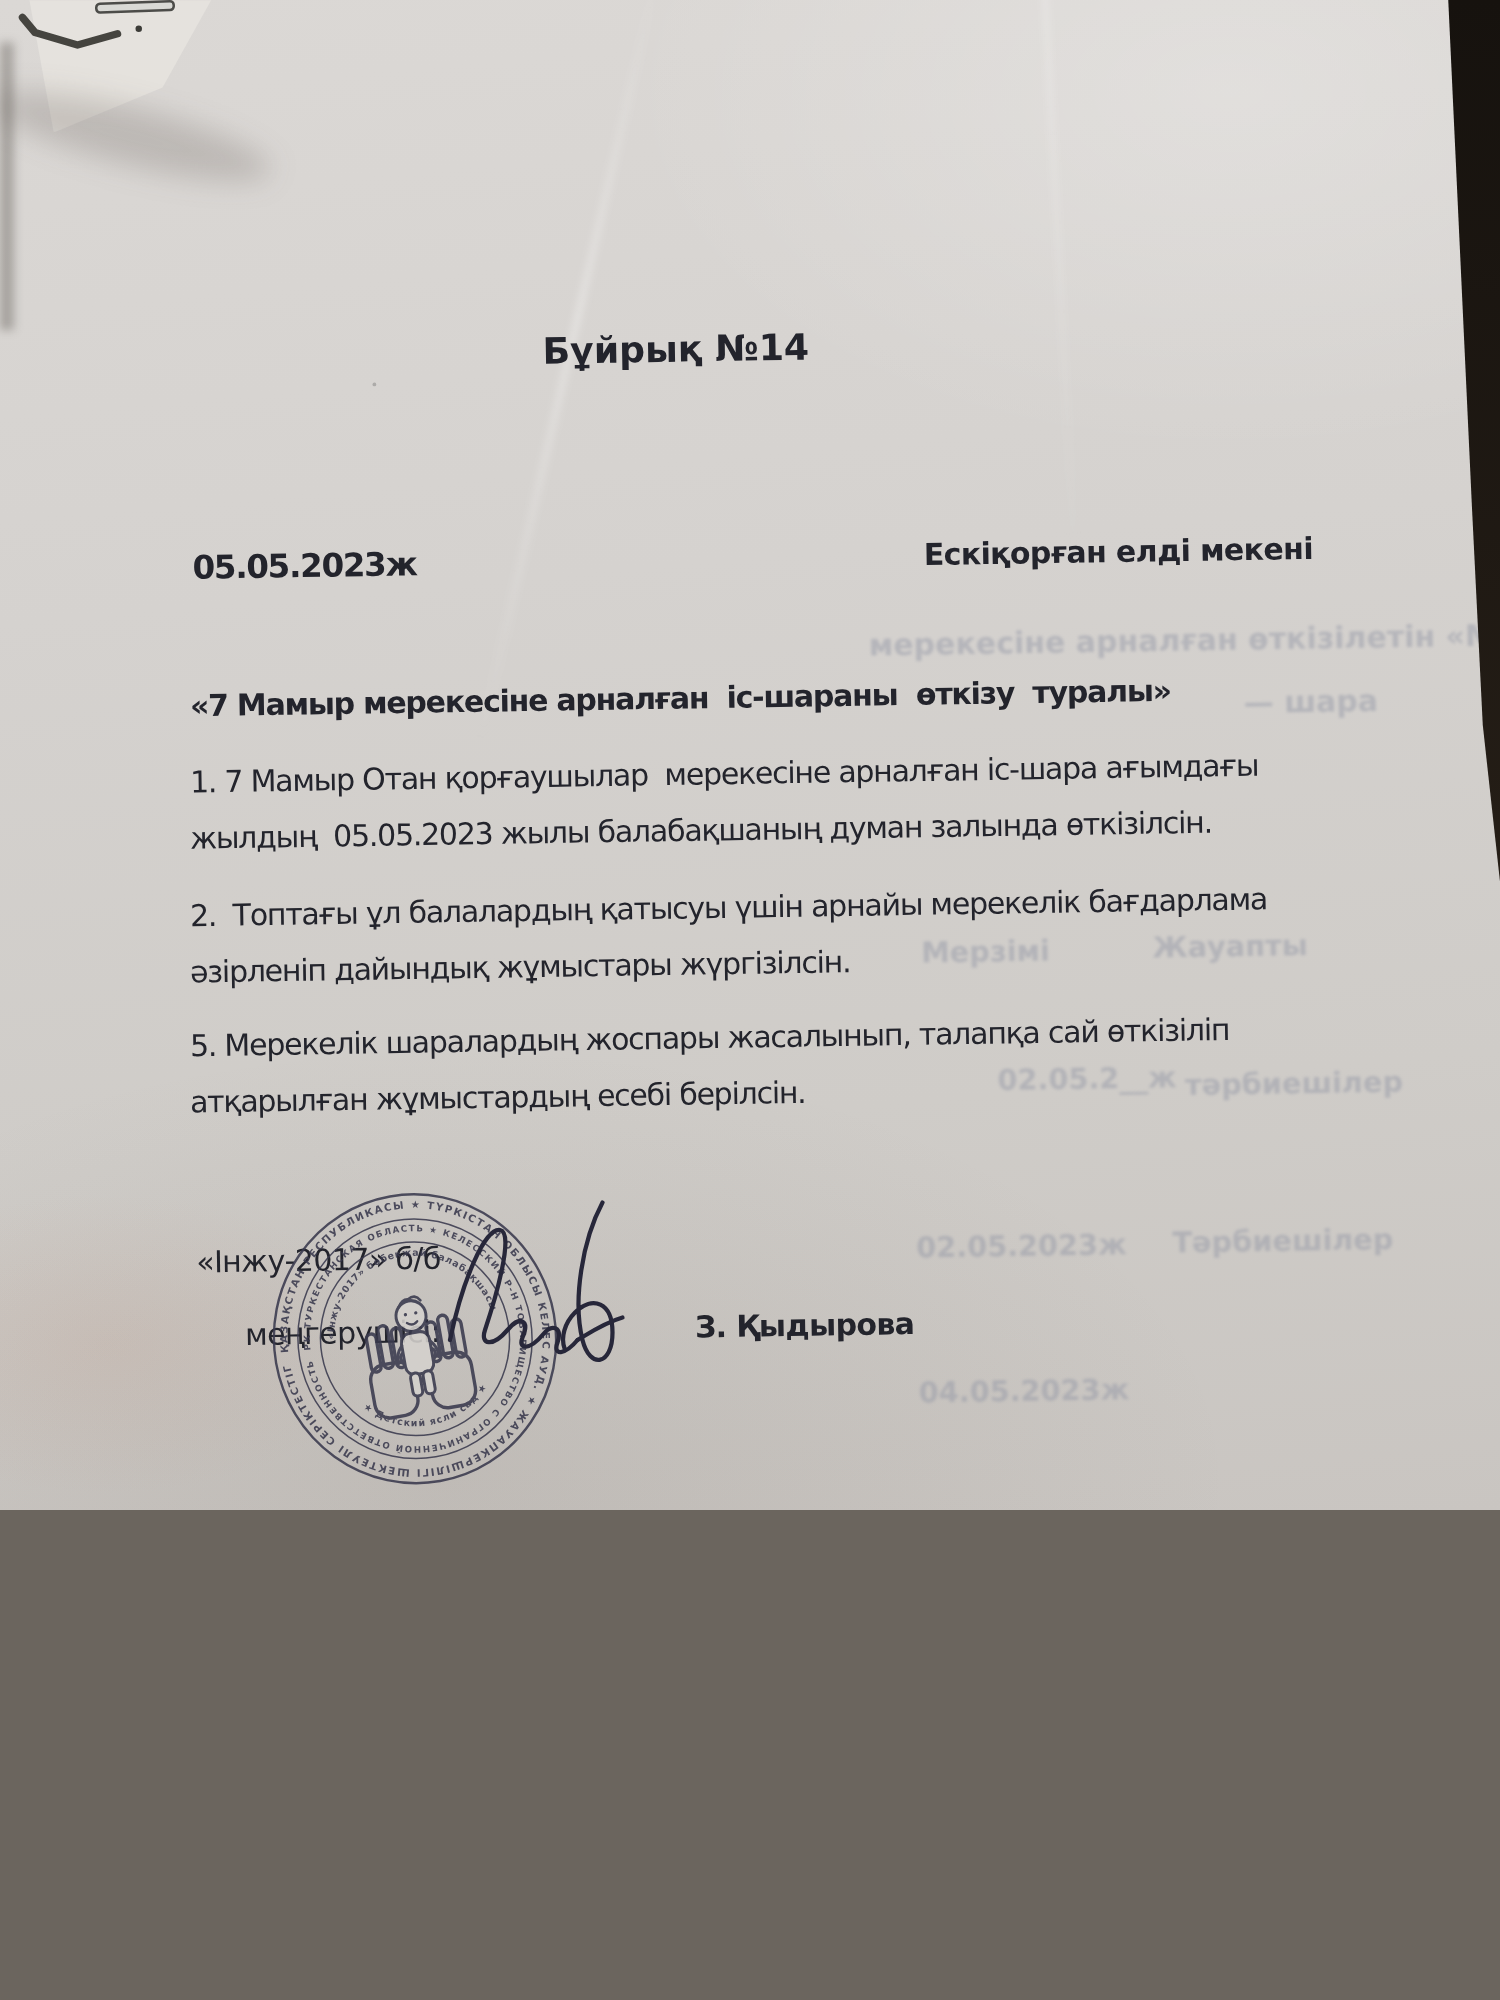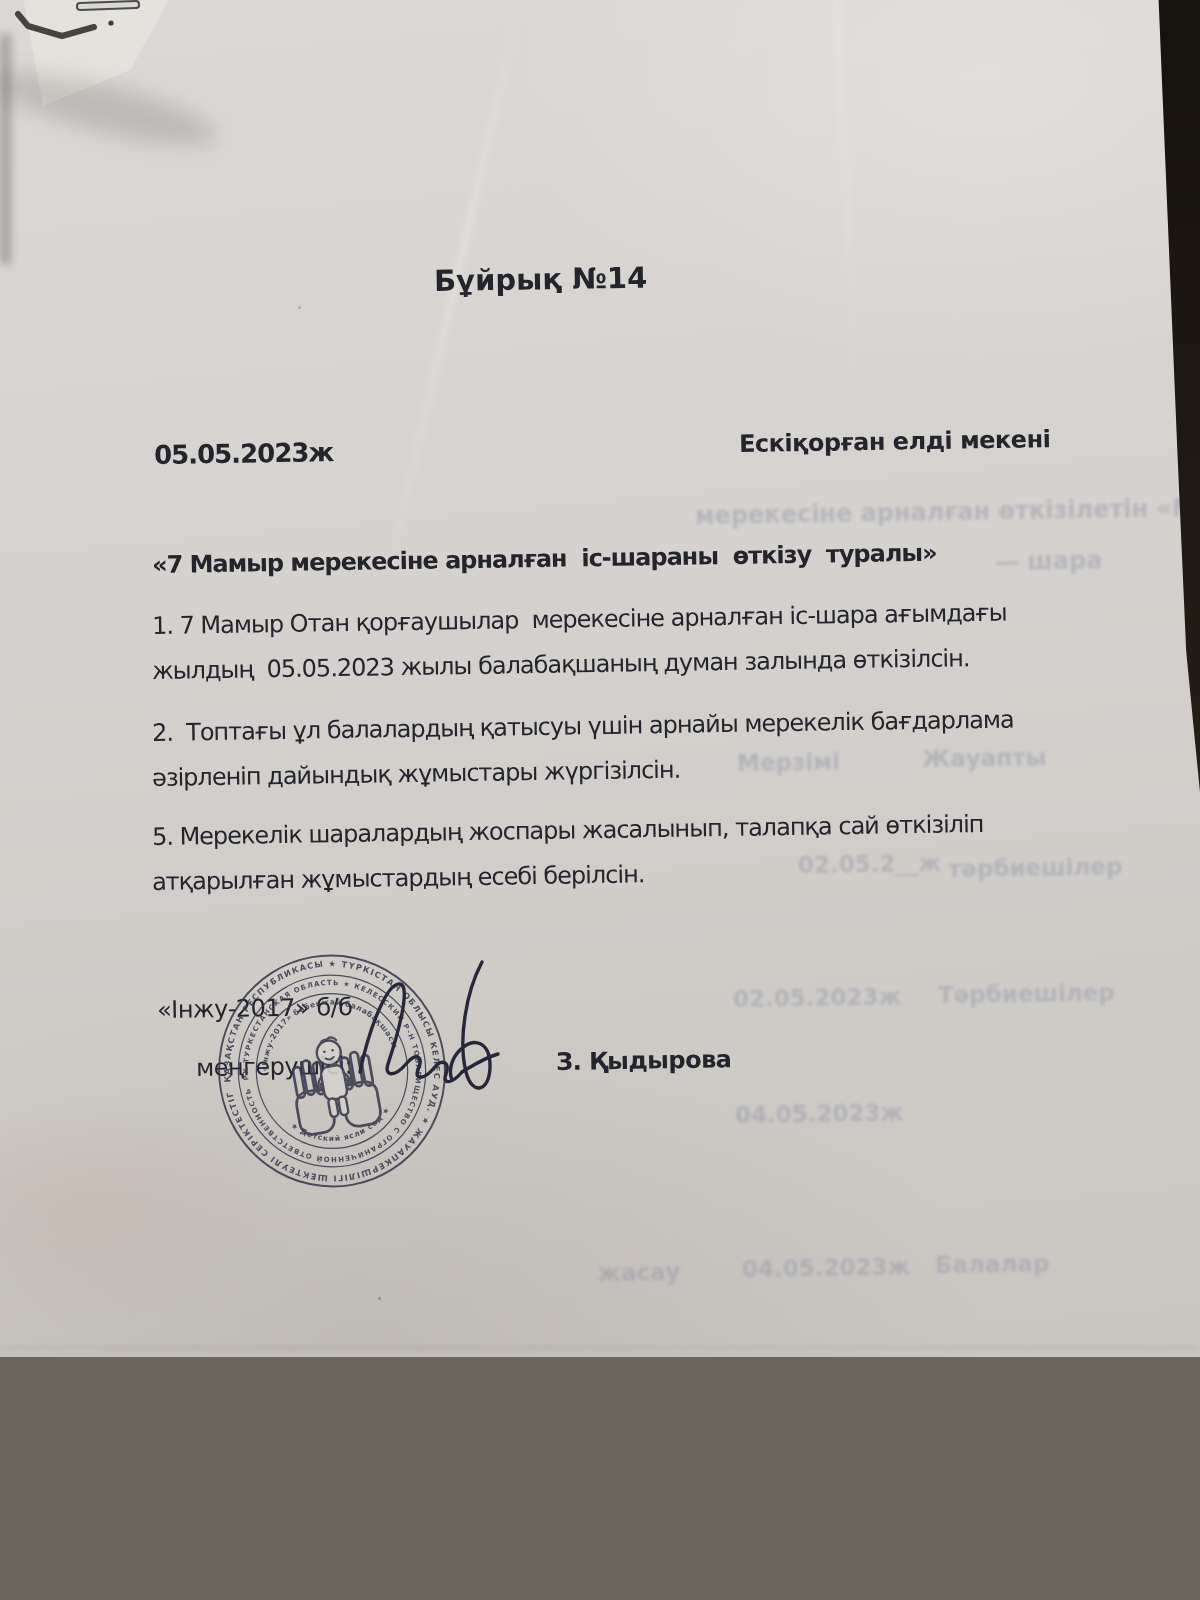--- a/index.html
+++ b/index.html
@@ -1,17 +1,17 @@
 <!DOCTYPE html>
 <html><head>
 <meta charset="utf-8">
 <style>
   html,body{margin:0;padding:0;background:#6b655e;}
   *{box-sizing:border-box;font-family:"DejaVu Sans","Liberation Sans",sans-serif;}
-  .page{position:relative;width:1200px;height:1357px;margin:0 auto;overflow:hidden;
+  .page{position:relative;width:1200px;height:1208px;margin:0 auto;overflow:hidden;
         background:linear-gradient(175deg,#dbd8d5 0%,#d5d2cf 38%,#cfccc8 72%,#c9c5c1 100%);}
   .sheen{position:absolute;inset:0;pointer-events:none;
         background:
           radial-gradient(ellipse 700px 420px at 82% 6%, rgba(255,255,255,.22), transparent 70%),
           radial-gradient(ellipse 900px 500px at 30% 98%, rgba(90,80,70,.10), transparent 70%),
           radial-gradient(ellipse 300px 160px at 7% 89%, rgba(195,145,122,.14), transparent 75%);}
   .edge-dark{position:absolute;inset:0;
         background:linear-gradient(180deg,#16120e 0%,#241d16 55%,#352b21 100%);
         clip-path:polygon(96.55% 0%,100% 0%,100% 58.4%,98.85% 48%,98.15% 34%,97.35% 17%);}
   .fold{position:absolute;left:22px;top:0;width:150px;height:106px;background:#e9e6e1;opacity:.75;

